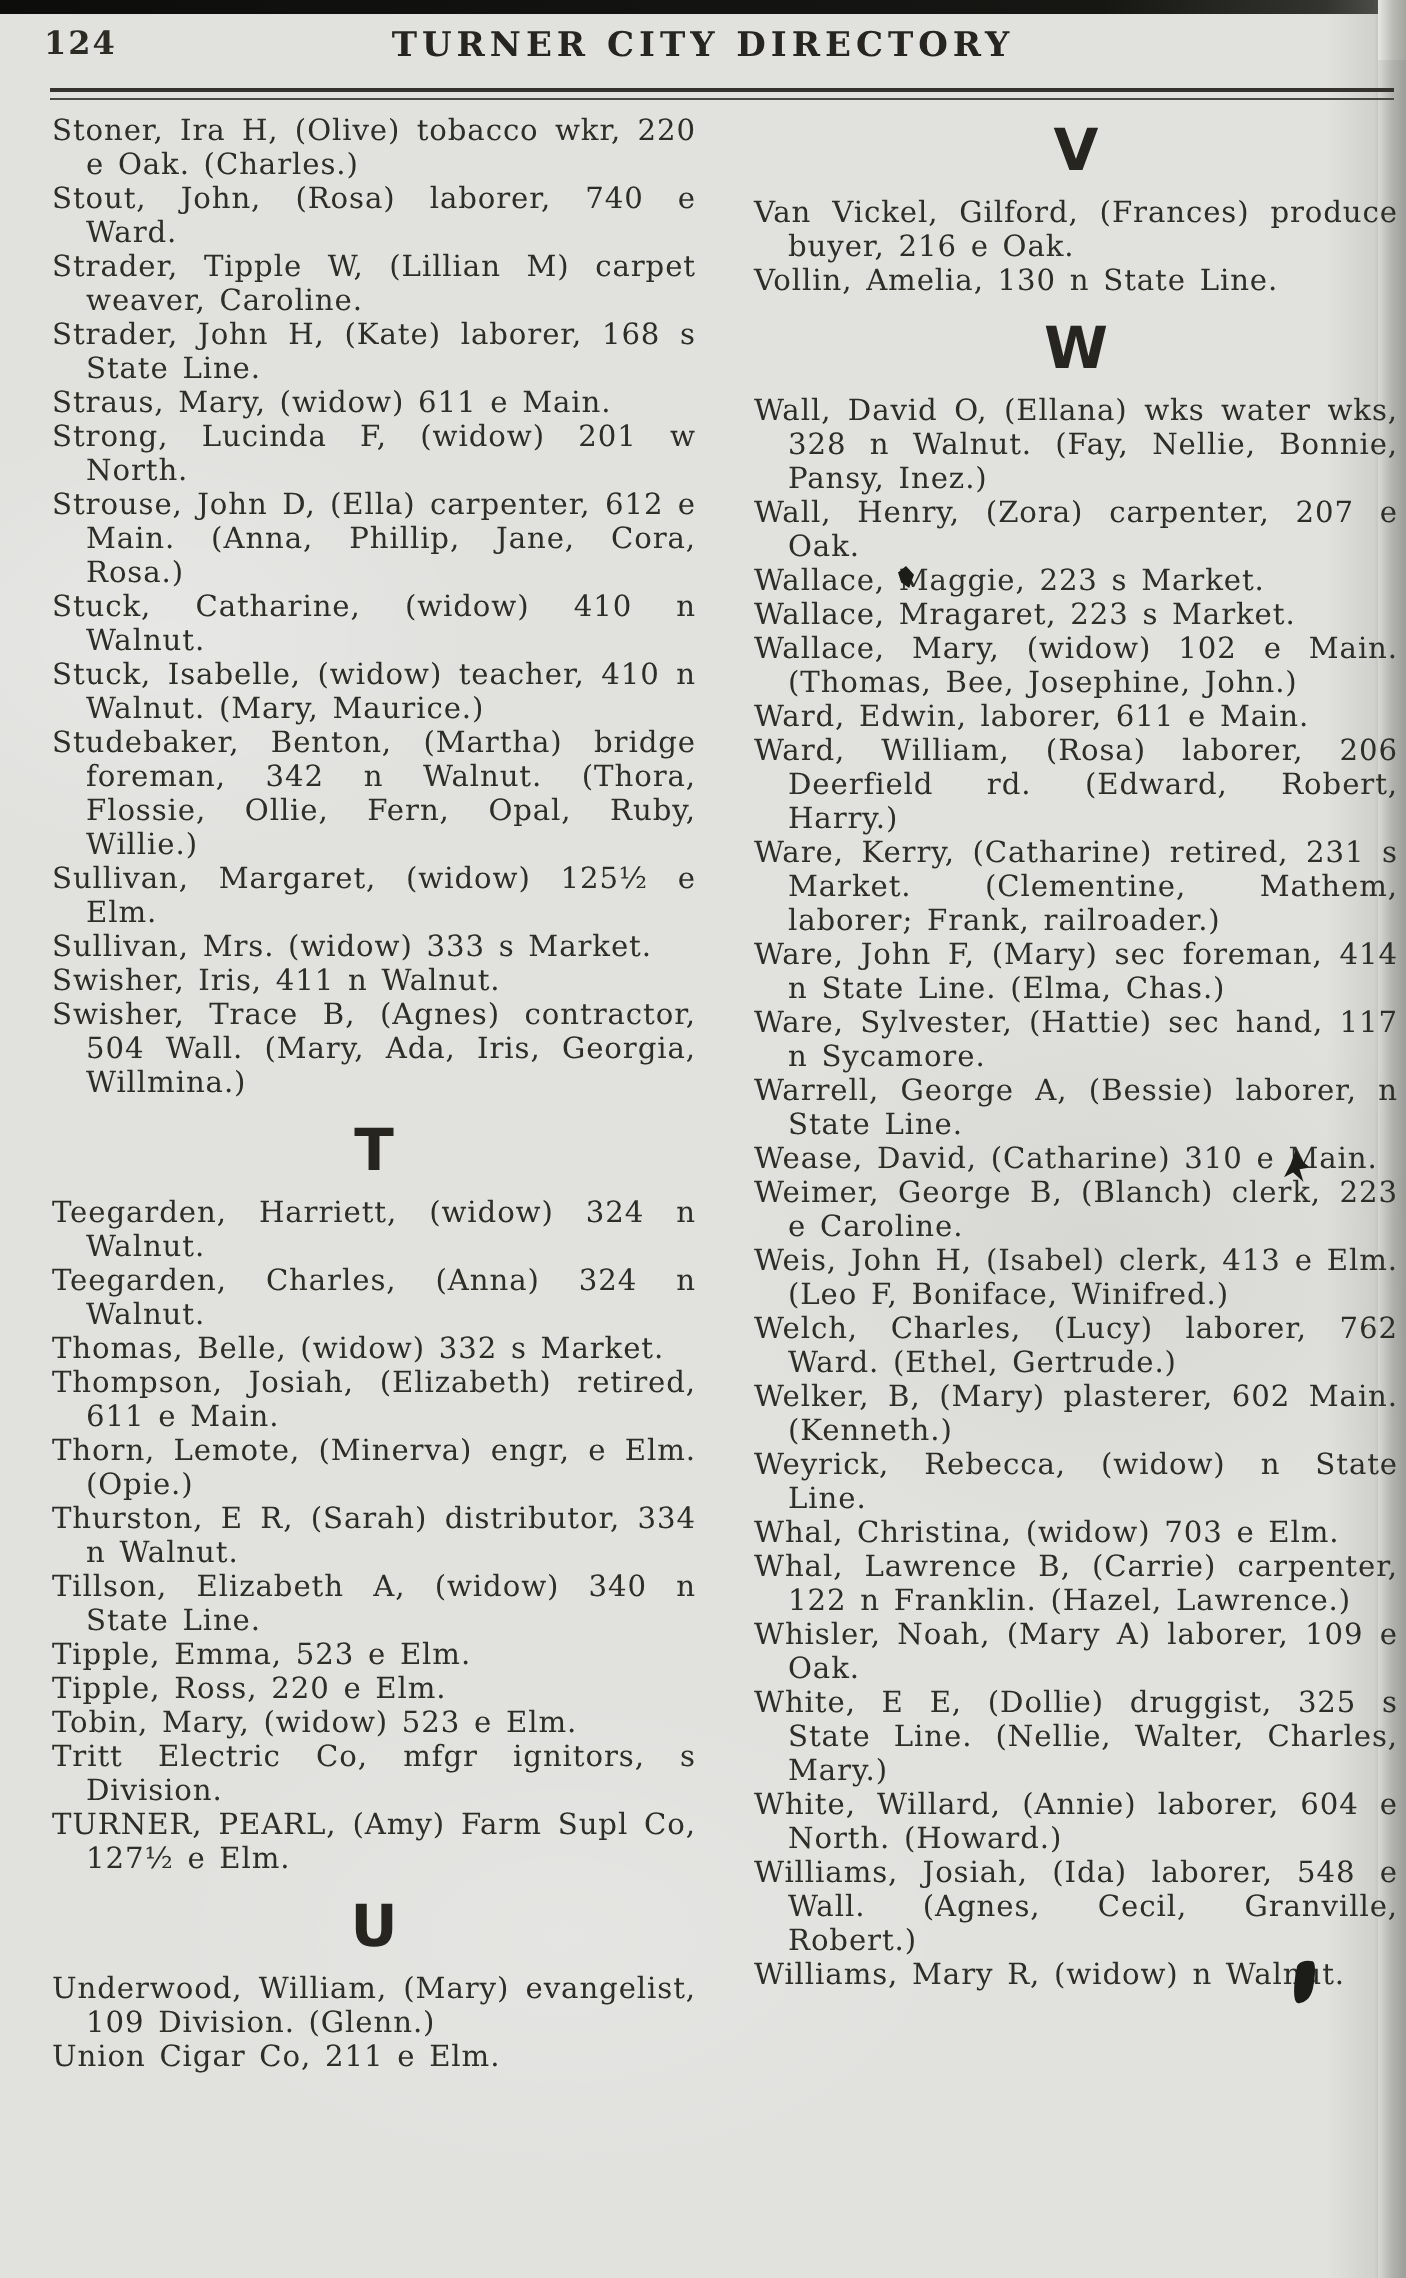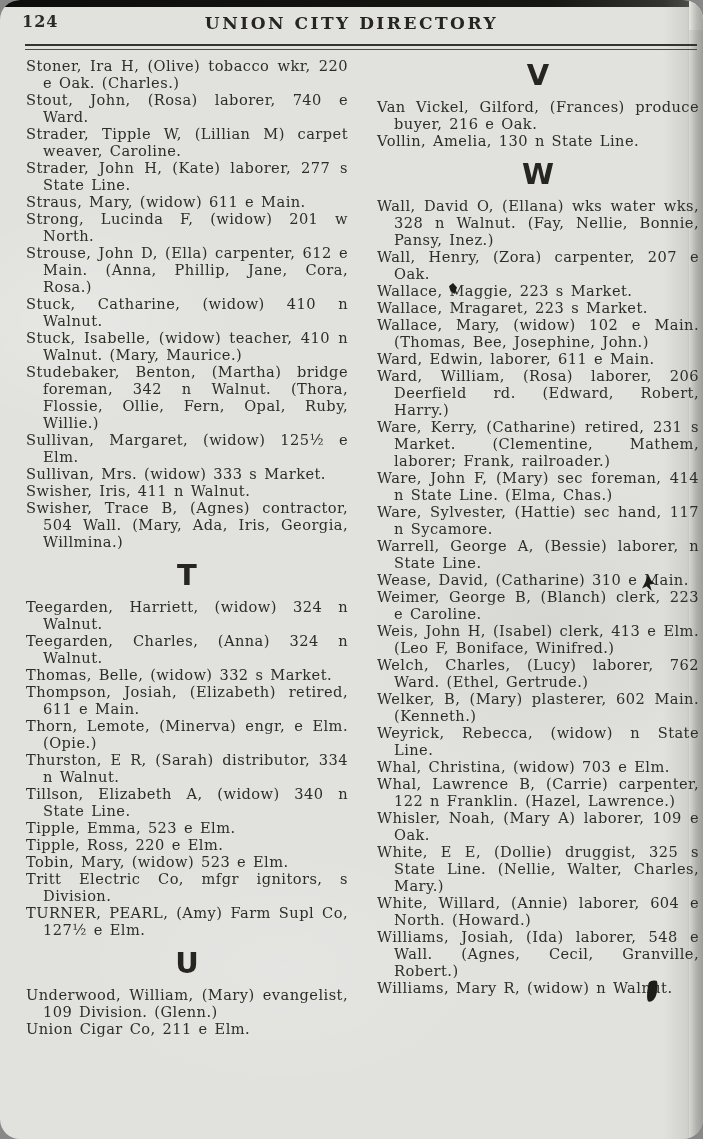--- a/index.html
+++ b/index.html
@@ -8,21 +8,20 @@
     width: 703px;
     height: 1139px;
     margin: 0 auto;
     overflow: hidden;
     background:
       radial-gradient(ellipse 220px 160px at 12% 28%, rgba(255,255,255,0.20), transparent 70%),
       radial-gradient(ellipse 260px 220px at 78% 55%, rgba(120,120,114,0.10), transparent 70%),
       radial-gradient(ellipse 300px 180px at 40% 85%, rgba(255,255,255,0.12), transparent 70%),
       #e1e2de;
     font-family: "DejaVu Serif", "Liberation Serif", serif;
-    border-radius: 20px;
   }
   
   .scan-top {
     position: absolute; top: 0; left: 0; width: 689px; height: 7px;
     background: linear-gradient(to right, #0d0d0c 0%, #161613 80%, #3a3a36 100%);
   }
   .scan-corner {
     position: absolute; top: 0; right: 0; width: 14px; height: 30px;
     background: #f2f2ee;
   }
@@ -86,31 +85,31 @@
 </head>
 <body>
 
 <div class="page">
   <div class="scan-top"></div>
   <div class="scan-corner"></div>
   <div class="scan-right-shadow"></div>
   <div class="scan-right"></div>
 
   <div class="pagenum">124</div>
-  <div class="title">UNION CITY DIRECTORY</div>
+  <div class="title">TURNER CITY DIRECTORY</div>
   <div class="rule">
     <div class="r1"></div>
     <div class="r2"></div>
   </div>
 
   <div class="col col-left">
       <div class="entry">Stoner, Ira H, (Olive) tobacco wkr, 220 e Oak.  (Charles.)</div>
       <div class="entry">Stout, John, (Rosa) laborer, 740 e Ward.</div>
       <div class="entry">Strader, Tipple W, (Lillian M) carpet weaver, Caroline.</div>
-      <div class="entry">Strader, John H, (Kate) laborer, 277 s State Line.</div>
+      <div class="entry">Strader, John H, (Kate) laborer, 168 s State Line.</div>
       <div class="entry">Straus, Mary, (widow) 611 e Main.</div>
       <div class="entry">Strong, Lucinda F, (widow) 201 w North.</div>
       <div class="entry">Strouse, John D, (Ella) carpenter, 612 e Main.  (Anna, Phillip, Jane, Cora, Rosa.)</div>
       <div class="entry">Stuck, Catharine, (widow) 410 n Walnut.</div>
       <div class="entry">Stuck, Isabelle, (widow) teacher, 410 n Walnut.  (Mary, Maurice.)</div>
       <div class="entry">Studebaker, Benton, (Martha) bridge foreman, 342 n Walnut. (Thora, Flossie, Ollie, Fern, Opal, Ruby, Willie.)</div>
       <div class="entry">Sullivan, Margaret, (widow) 125½ e Elm.</div>
       <div class="entry">Sullivan, Mrs. (widow) 333 s Market.</div>
       <div class="entry">Swisher, Iris, 411 n Walnut.</div>
       <div class="entry">Swisher, Trace B, (Agnes) contractor, 504 Wall.  (Mary, Ada, Iris, Georgia, Willmina.)</div>

